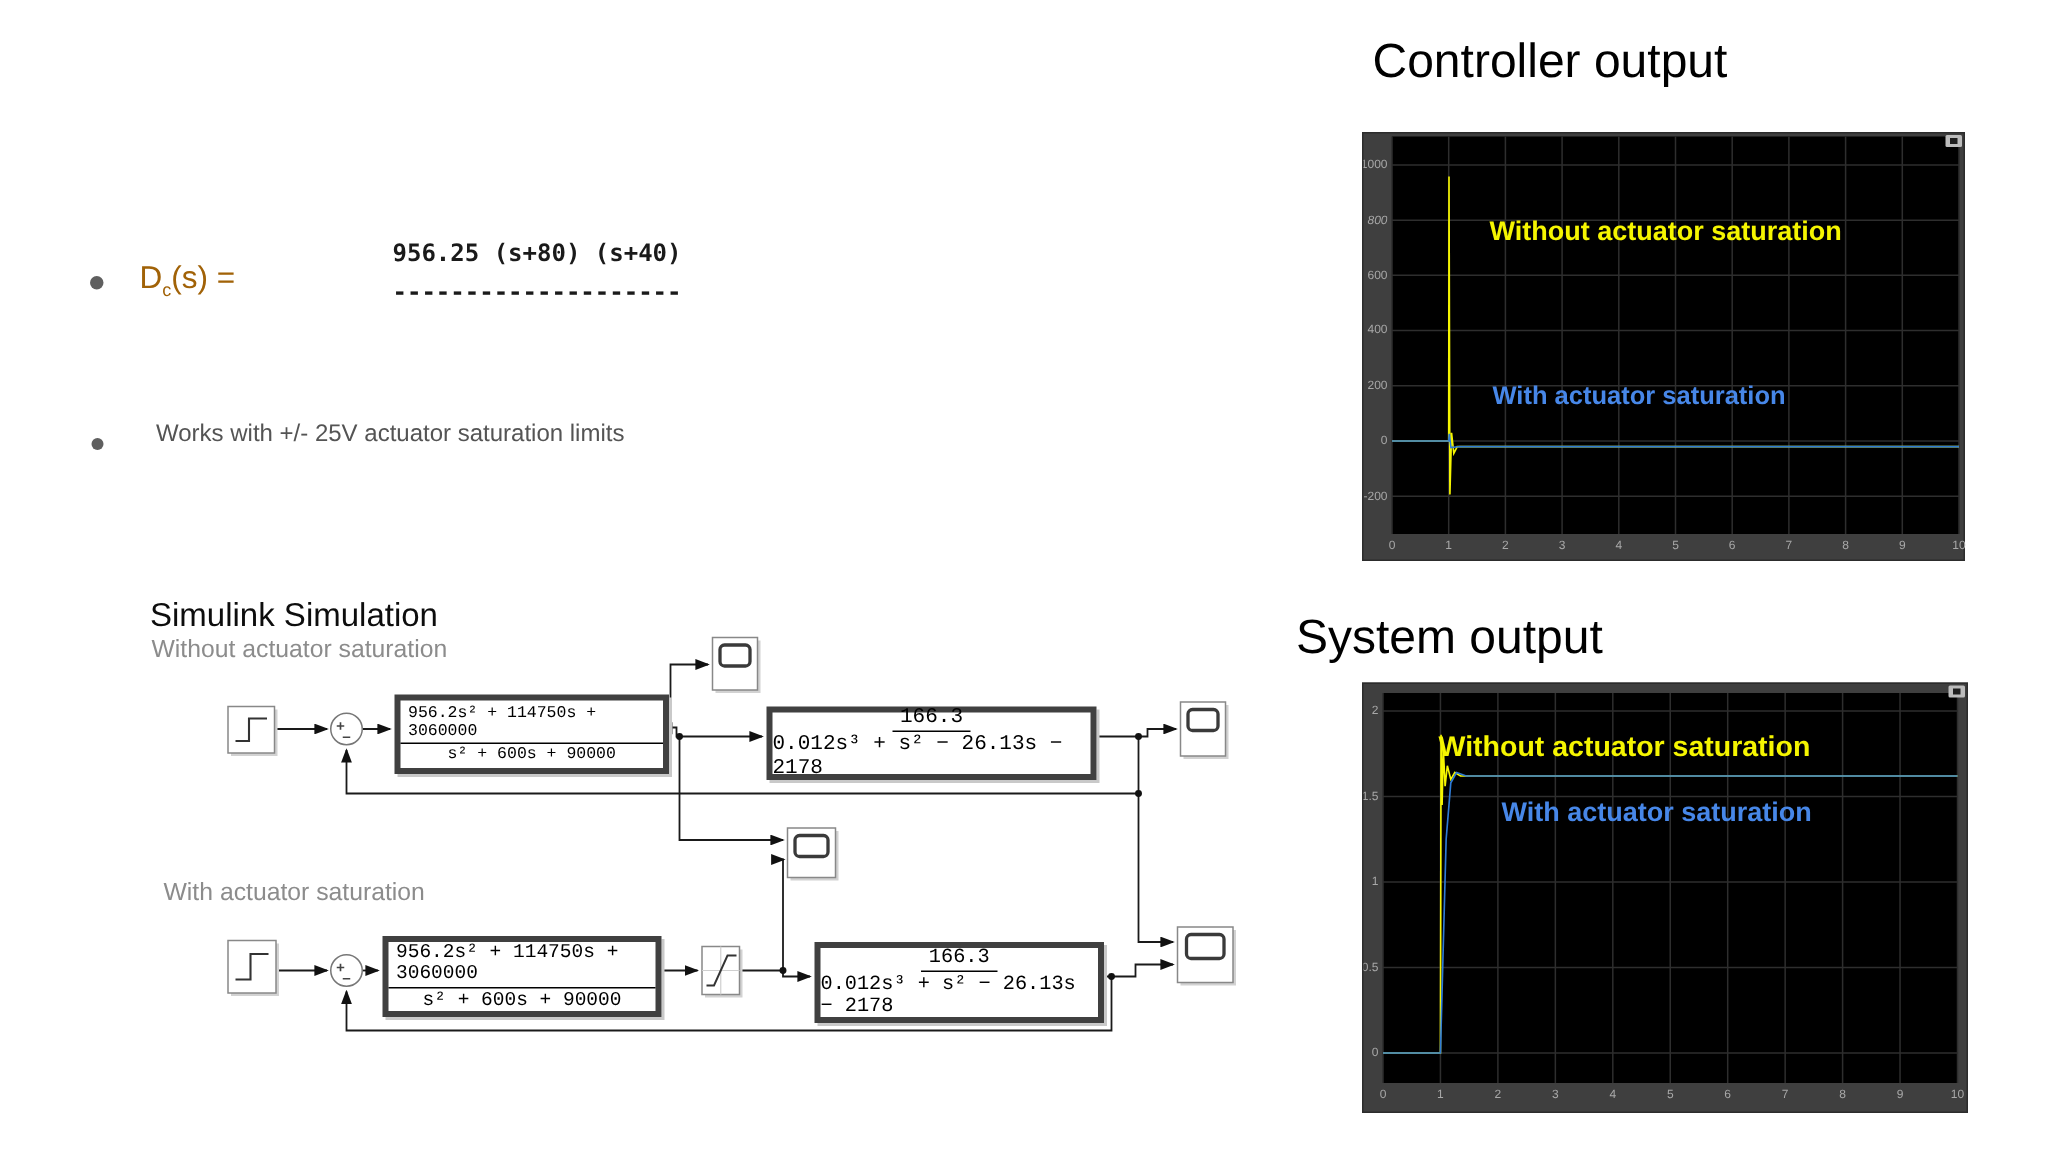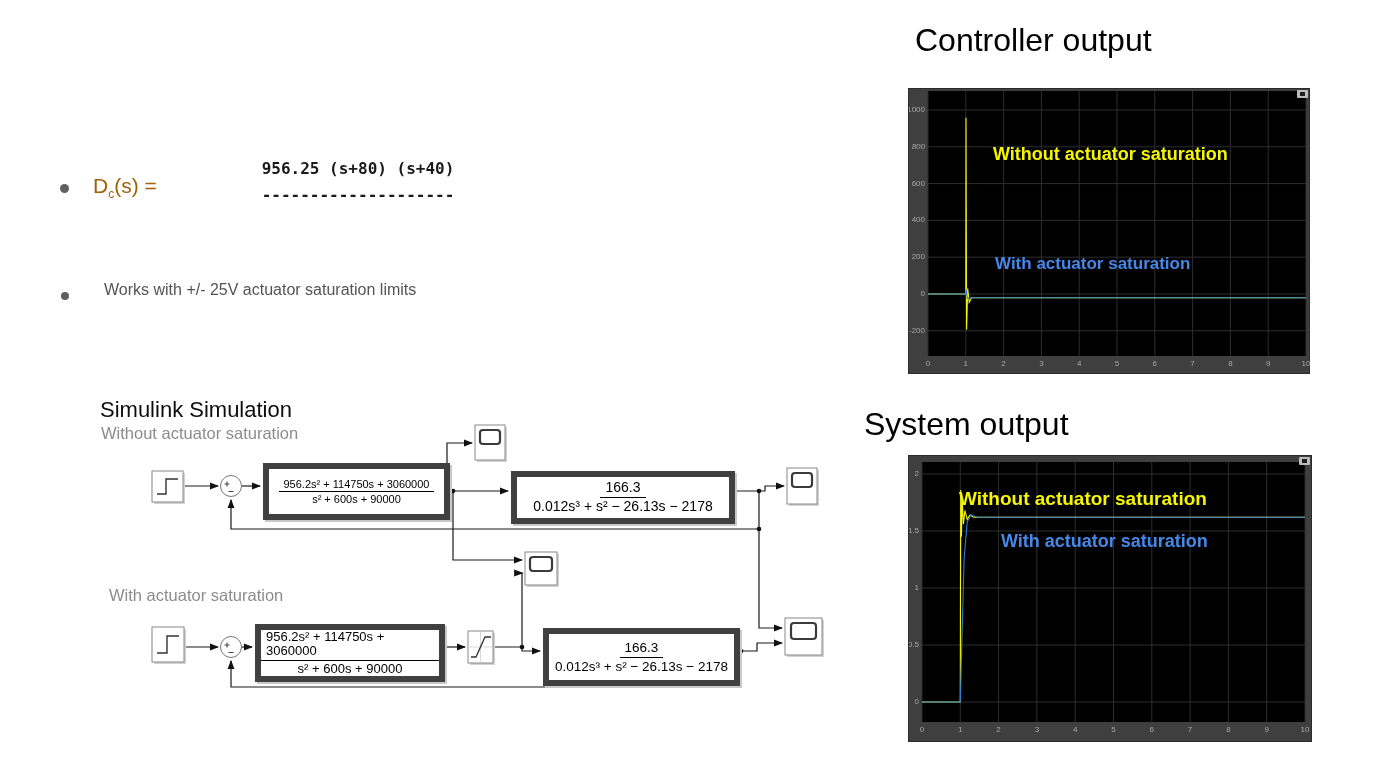--- a/index.html
+++ b/index.html
@@ -19,23 +19,23 @@
            font-size:16px;line-height:26px;color:#1a1a1a;white-space:pre;}
   #bullet2{left:104px;top:281px;font-size:16px;color:#545454;}
   #sim-heading{left:100px;top:373px;font-size:22px;color:#0d0d0d;margin-top:24px;}
 
   
   #diagram{left:95px;top:410px;width:740px;height:310px;}
   #diagram svg{position:absolute;left:0;top:0;}
   .diag-label{position:absolute;font-size:16.5px;color:#8c8c8c;white-space:nowrap;}
   #diag-label-top{left:6px;top:14px;}
   #diag-label-bottom{left:14px;top:176px;}
-  .tf-block{position:absolute;background:#fff;border:6px solid #404040;
+  .tf-block{position:absolute;background:#fff;border:4px solid #404040;
             box-shadow:2px 2px 0 #c9c9c9;display:flex;align-items:center;justify-content:center;
-            font-family:Liberation Sans, sans-serif;color:#000;}
+            font-family:Liberation Mono, monospace;color:#000;}
   .frac{display:flex;flex-direction:column;align-items:center;line-height:1.12;}
   .frac .num{border-bottom:1px solid #000;padding:0 5px 1px 5px;}
   .frac .den{padding-top:1px;}
   #ctrl1{left:168px;top:53px;width:175px;height:45px;font-size:11px;}
   #plant1{left:416px;top:61px;width:212px;height:41px;font-size:14px;}
   #ctrl2{left:160px;top:214px;width:178px;height:46px;font-size:13px;}
   #plant2{left:448px;top:218px;width:185px;height:46px;font-size:13.5px;}
 
   
   .scope-plot{position:absolute;background:#3f3f3f;border:1px solid #2c2c2c;}

